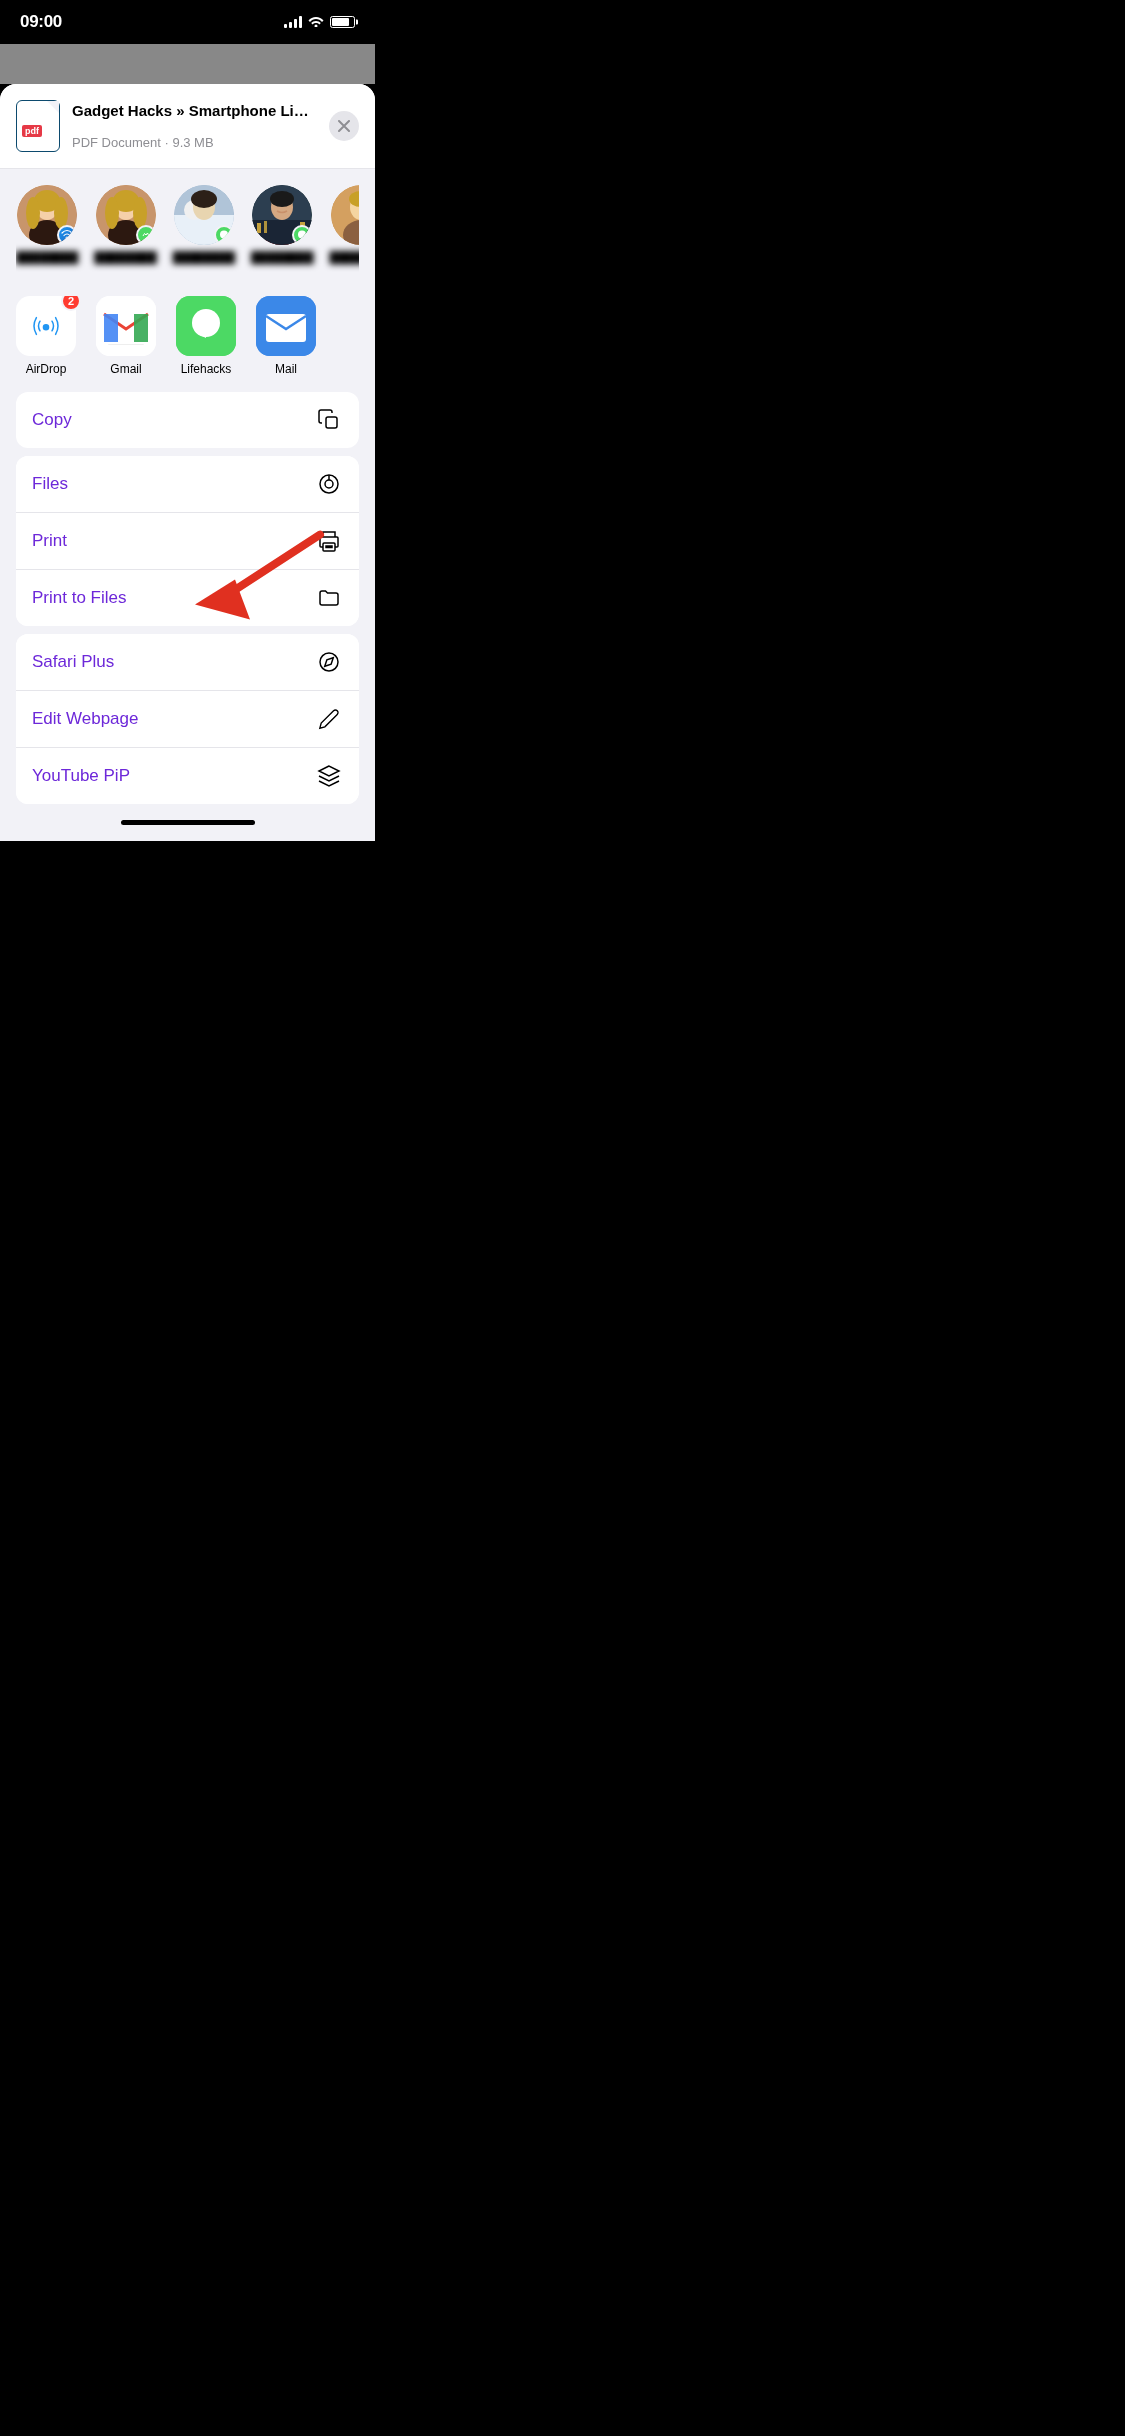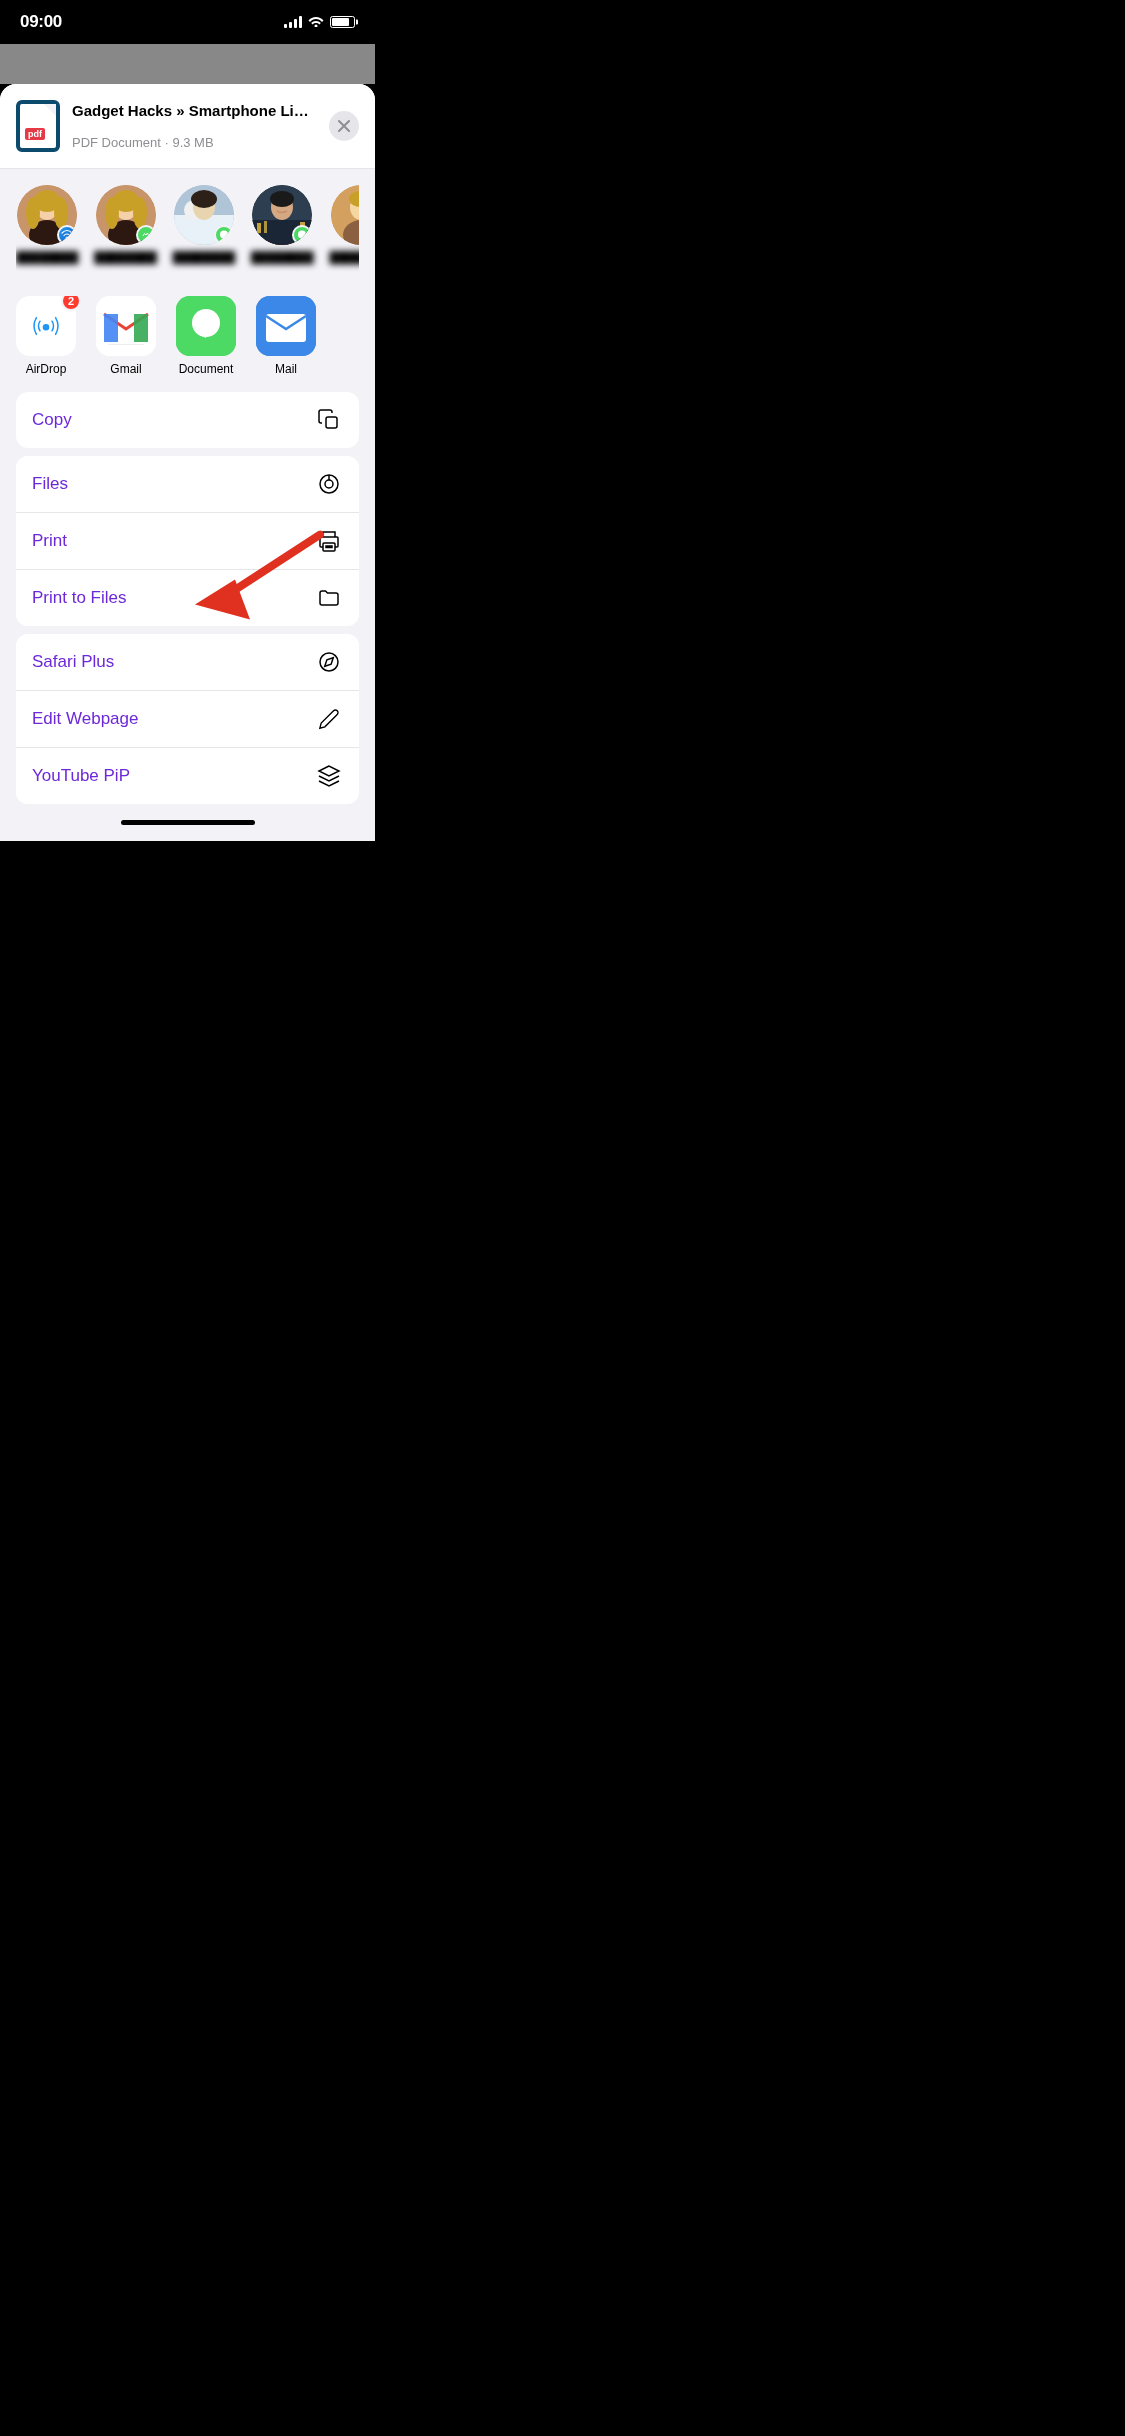--- a/index.html
+++ b/index.html
@@ -106,21 +106,21 @@
       display: flex;
       align-items: center;
       gap: 12px;
       border-bottom: 1px solid #e5e5ea;
     }
 
     .pdf-icon {
       width: 44px;
       height: 52px;
       background: #fff;
-      border: 4px solid #0c4a6e;
+      border: 1px solid #0c4a6e;
       border-radius: 6px;
       display: flex;
       flex-direction: column;
       align-items: flex-start;
       justify-content: flex-start;
       padding: 4px 5px;
       position: relative;
       flex-shrink: 0;
     }
 
@@ -629,21 +629,21 @@
       <div class="app-item">
         <div class="app-icon-wrapper">
           <div class="app-icon icon-messages">
             <svg width="60" height="60" viewBox="0 0 60 60">
               <rect width="60" height="60" rx="14" fill="#4cd964"></rect>
               <circle cx="30" cy="27" r="14" fill="white"></circle>
               <polygon points="22,38 30,42 30,38" fill="white"></polygon>
             </svg>
           </div>
         </div>
-        <span class="app-label">Document</span>
+        <span class="app-label">Lifehacks</span>
       </div>
 
       <div class="app-item">
         <div class="app-icon-wrapper">
           <div class="app-icon icon-mail">
             <svg width="60" height="60" viewBox="0 0 60 60">
               <rect width="60" height="60" rx="14" fill="#3b88e8"></rect>
               <rect x="10" y="18" width="40" height="28" rx="3" fill="white"></rect>
               <path d="M10 20 L30 33 L50 20" stroke="#3b88e8" stroke-width="2.5" fill="none"></path>
             </svg>

